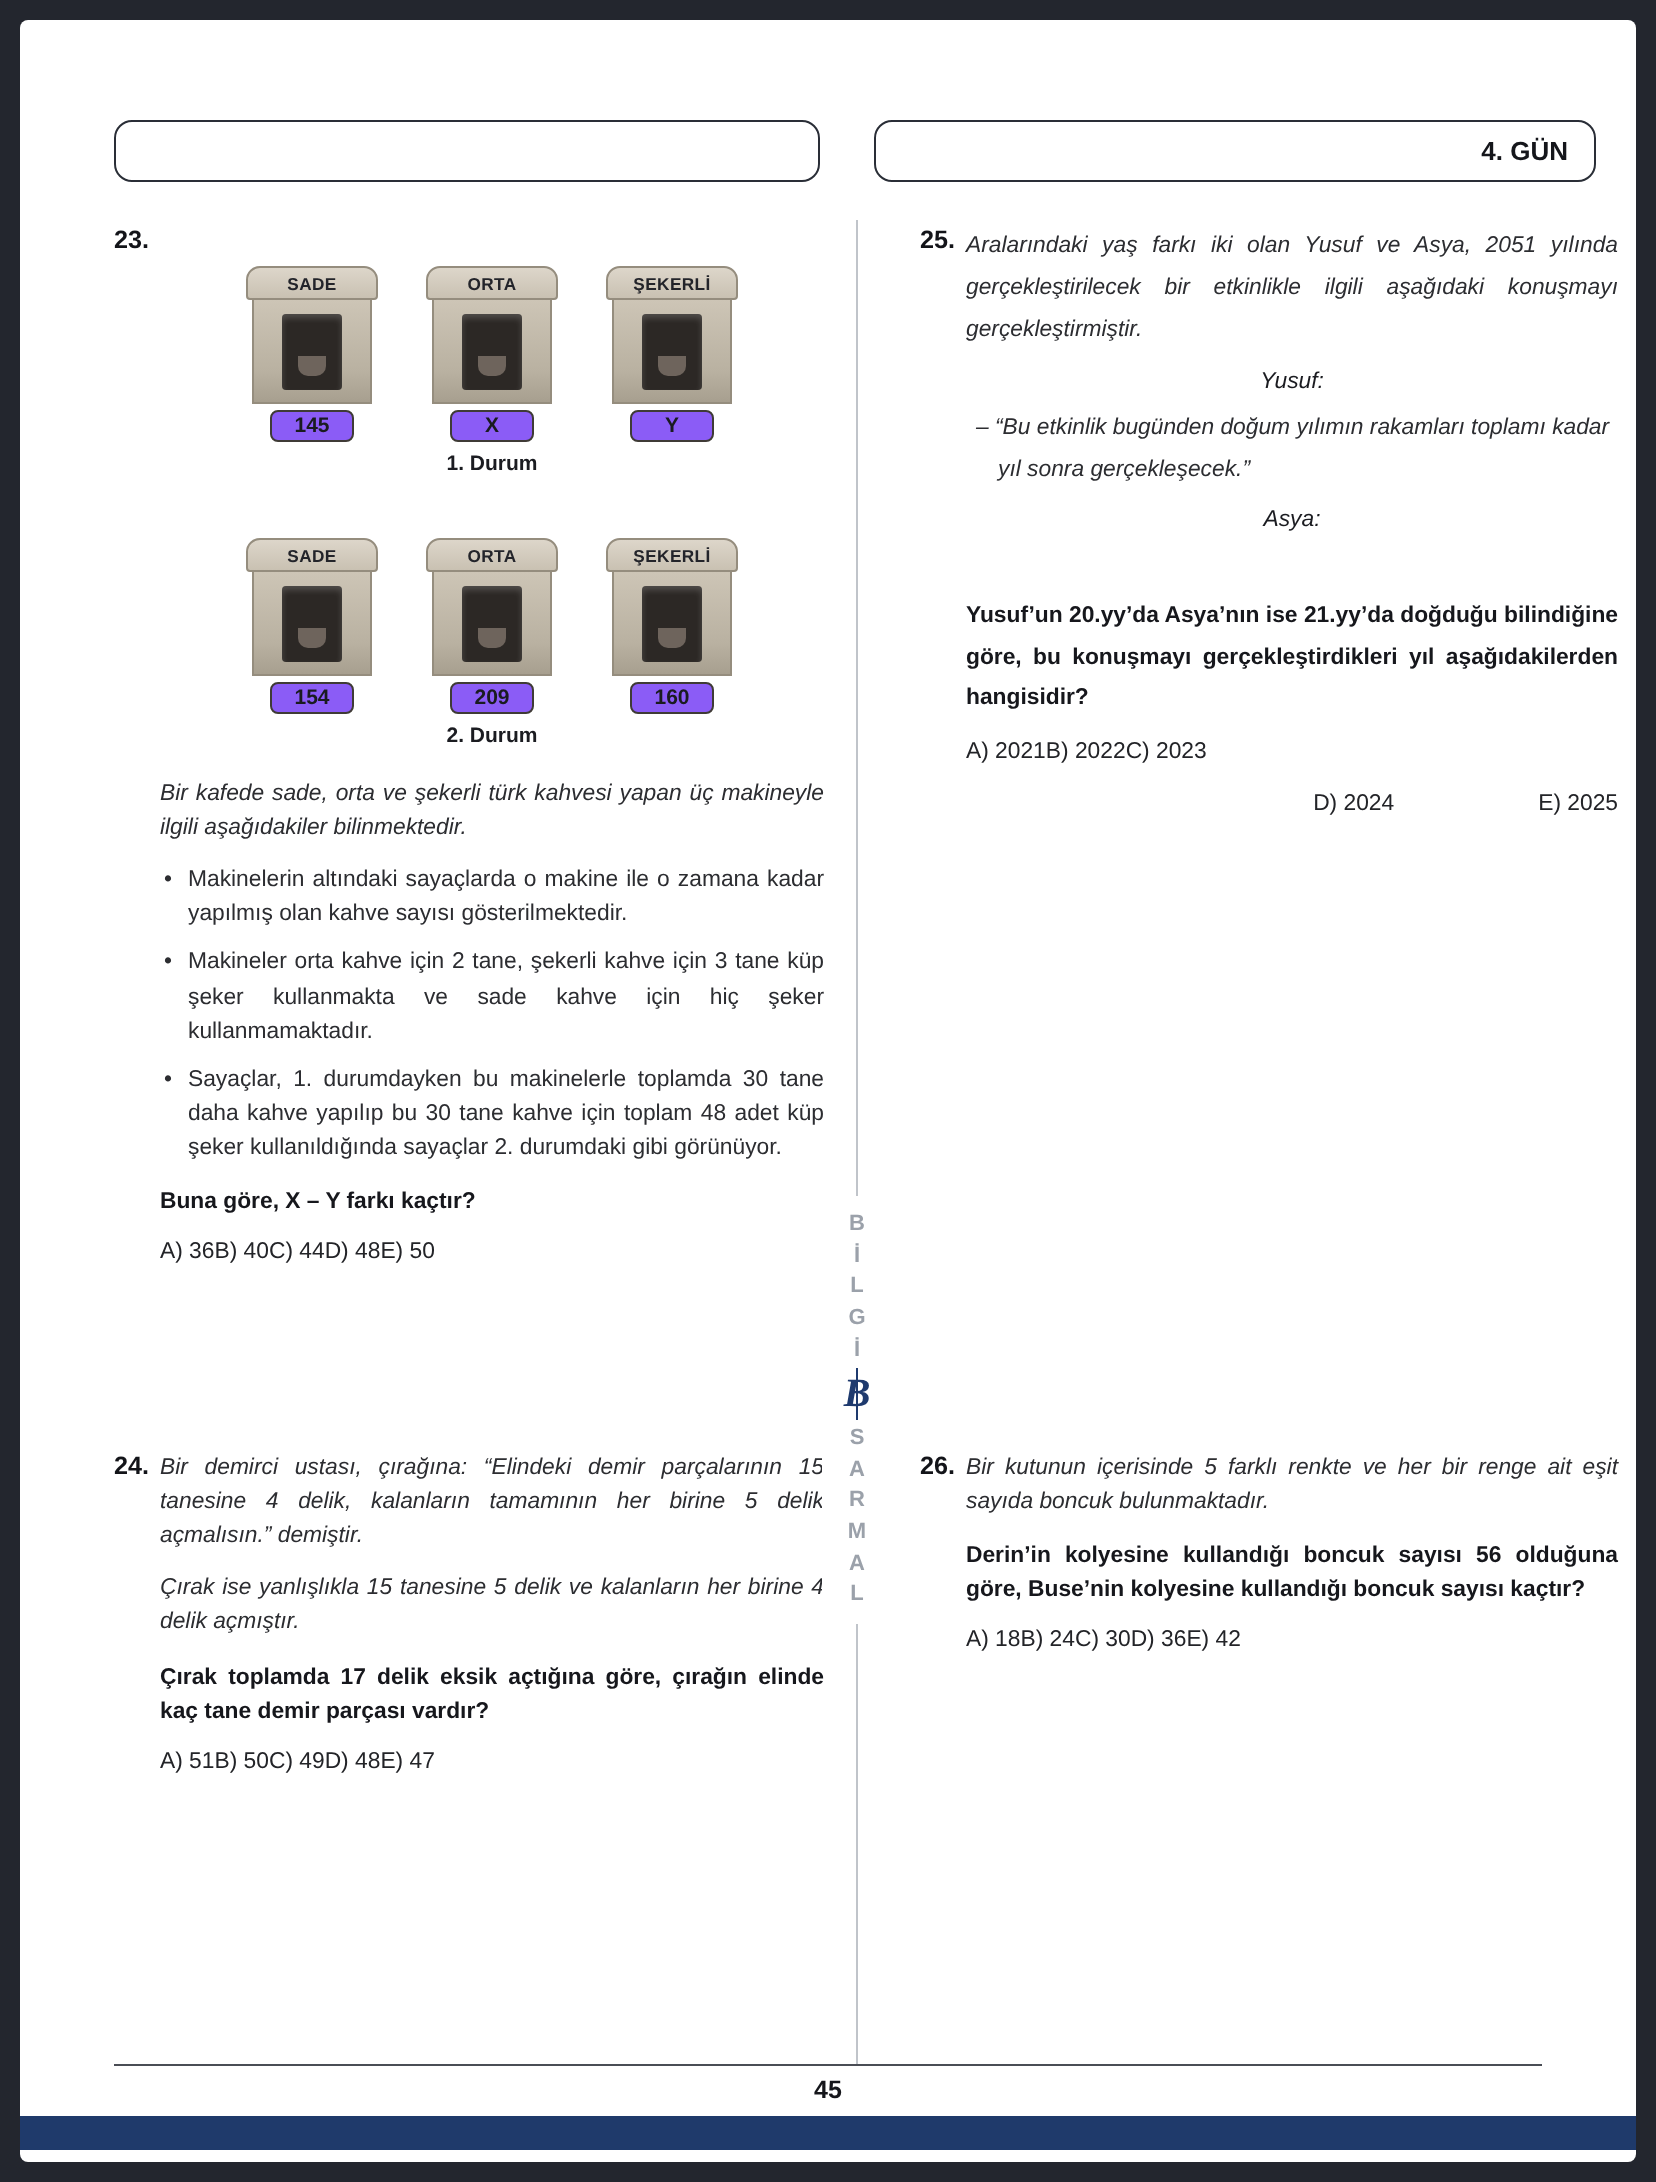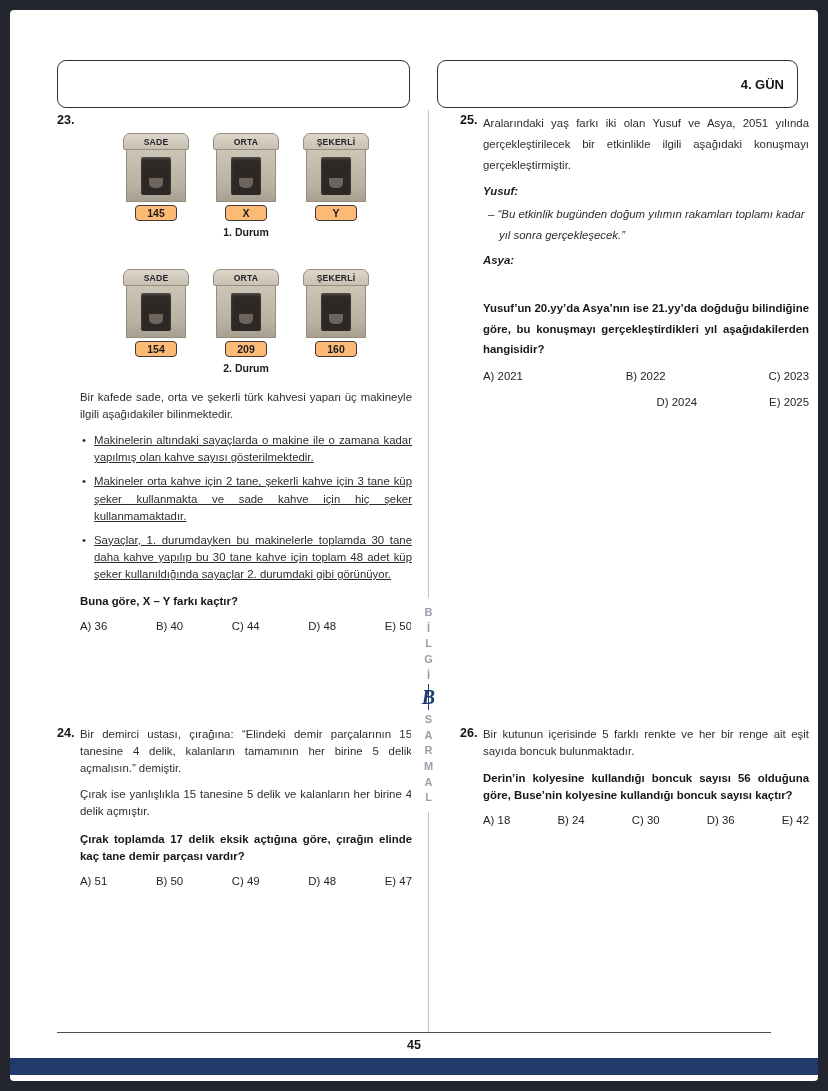--- a/index.html
+++ b/index.html
@@ -3,21 +3,21 @@
 <meta charset="utf-8">
 <style>
   * { margin:0; padding:0; box-sizing:border-box; }
   html,body { width:828px; height:1091px; overflow:hidden; }
   body { background:#23262e; font-family:"Liberation Sans", sans-serif; position:relative; }
 
   .page { position:absolute; left:10px; top:10px; width:808px; height:1071px;
           background:#ffffff; border-radius:4px; overflow:hidden; color:#2c2d31; }
 
   
-  .header-box { position:absolute; top:50px; height:48px; border:1.6px solid #2a2e37;
+  .header-box { position:absolute; top:50px; height:31px; border:1.6px solid #2a2e37;
                 border-radius:9px; background:#fff;padding-left:20px; }
   .header-box.left  { left:47px;  width:353px; }
   .header-box.right { left:427px; width:361px; display:flex; align-items:center;
                       justify-content:flex-end; padding-right:13px; }
   .day-label { font-weight:bold; font-size:13px; color:#15161b; }
 
   
   .divider { position:absolute; left:418px; top:100px; width:1px; height:922px; background:#c0c4ca; }
   .watermark { position:absolute; left:401px; top:588px; width:35px; background:#fff; z-index:3;
                display:flex; flex-direction:column; align-items:center; gap:3px; padding:8px 0; }
@@ -29,52 +29,52 @@
 
   
   .question { position:absolute; font-size:11.4px; }
   #q23 { left:47px;  top:103px; width:355px; }
   #q24 { left:47px;  top:716px; width:355px; }
   #q25 { left:450px; top:103px; width:349px; }
   #q26 { left:450px; top:716px; width:349px; }
   .qnum { position:absolute; left:0; top:0; font-weight:bold; font-size:12.6px; color:#131419; }
   .qcontent { margin-left:23px; }
 
-  p.just { text-align:justify; line-height:1.5; margin-bottom:9px; }
+  p.just { text-align:justify; line-height:1.5; margin-bottom:9px;font-style:italic; }
   .qbold  { font-weight:bold; text-align:justify; line-height:1.5; margin:10px 0; color:#16171c; }
   .loose p.just { line-height:1.85; margin-bottom:6px; }
   .loose .qbold { line-height:1.8; margin:28px 0 10px; }
 
   ul.bullets { list-style:none; margin:2px 0 2px; }
   ul.bullets li { padding-left:14px; position:relative; text-align:justify; line-height:1.5;
-                  margin-bottom:7px;text-decoration:underline; }
+                  margin-bottom:7px; }
   ul.bullets li::before { content:"•"; position:absolute; left:2px; top:0; }
 
-  .speaker { font-weight:bold; font-style:italic; margin:2px 0 2px; line-height:1.7; color:#1b1c21; }
+  .speaker { font-weight:normal; font-style:italic; margin:2px 0 2px; line-height:1.7; color:#1b1c21;text-align:center; }
   .quote { font-style:italic; padding-left:16px; text-indent:-11px; line-height:1.85; margin-bottom:5px; }
 
-  .options { display:flex; justify-content:space-between; margin-top:6px; font-size:11.4px; color:#232428; }
+  .options { display:flex; margin-top:6px; font-size:11.4px; color:#232428; }
   .options.row2 { justify-content:flex-end; padding-left:62px; gap:72px; margin-top:14px; }
 
   
   .figure { margin:4px 0 12px; }
   .machine-row { display:flex; justify-content:center; gap:24px; }
   .durum-label { text-align:center; font-weight:bold; font-size:10.5px; margin:5px 0 15px; color:#1b1c21; }
   .machine { width:66px; display:flex; flex-direction:column; align-items:center; }
   .machine-top { width:66px; background:linear-gradient(#ddd6ca,#c9c1b2); border:1px solid #958d7e;
                  border-radius:7px 7px 2px 2px; font-size:8.6px; font-weight:bold; text-align:center;
                  padding:3px 0 2px; color:#23242a; letter-spacing:.2px;margin-top:16px; }
   .machine-body { width:60px; height:52px; background:linear-gradient(180deg,#cdc5b6,#b9b1a1 70%,#a79f8f);
                   border:1px solid #958d7e; border-top:none; display:flex; align-items:center;
                   justify-content:center; }
   .machine-window { width:30px; height:38px; background:#2c2825; border-radius:2px;
                     display:flex; align-items:flex-end; justify-content:center;
                     box-shadow:inset 0 2px 3px rgba(255,255,255,.18); }
   .cup { width:14px; height:10px; background:#6e645c; border-radius:0 0 5px 5px; margin-bottom:7px; }
-  .machine-counter { margin-top:3px; min-width:42px; padding:1px 6px; background:#fdba74;
+  .machine-counter { margin-top:3px; min-width:42px; padding:1px 6px; background:#8b5cf6;
                      border:1.8px solid #3f3b36; border-radius:4px; font-weight:bold; font-size:10.5px;
                      text-align:center; color:#1a1b20; }
 
   
   .footer-line { position:absolute; left:47px; top:1022px; width:714px; height:1.4px; background:#4a4d55; }
   .page-number { position:absolute; left:0; top:1028px; width:808px; text-align:center;
                  font-weight:bold; font-size:12.5px; color:#15161b; }
   .footer-bar { position:absolute; left:0; top:1048px; width:808px; height:17px; background:#1f3a6b; }
 </style>
 </head>

